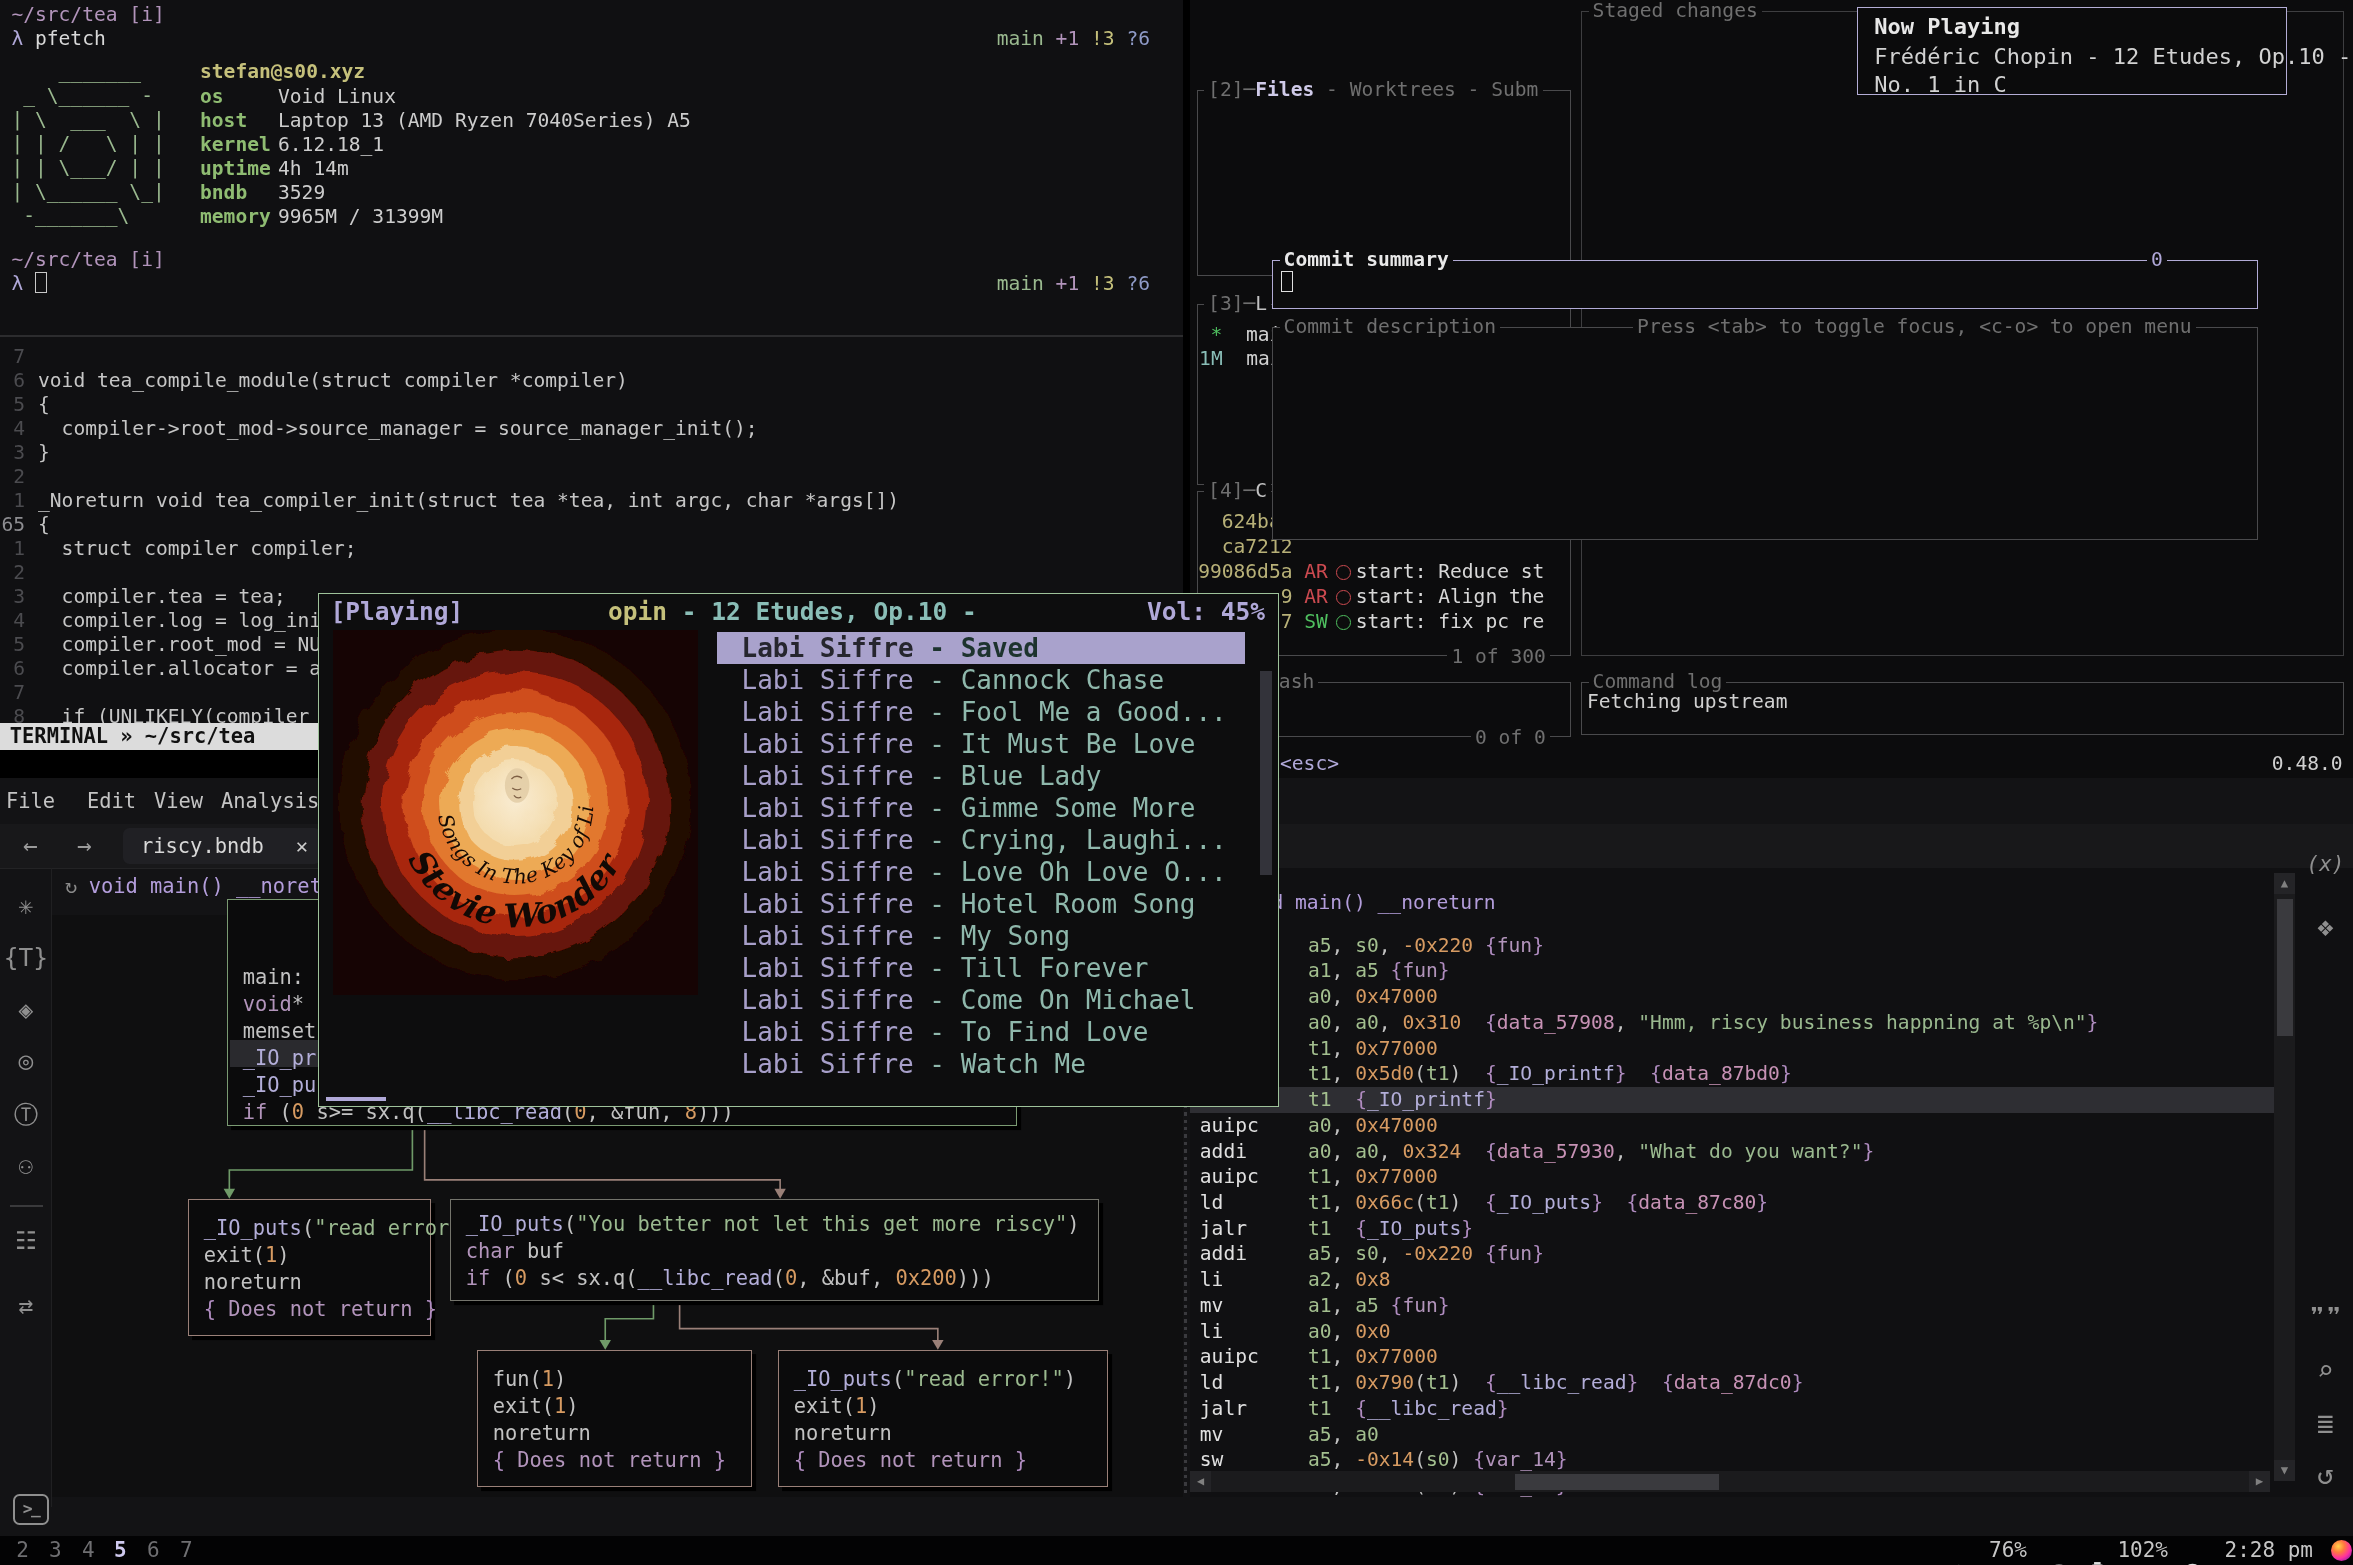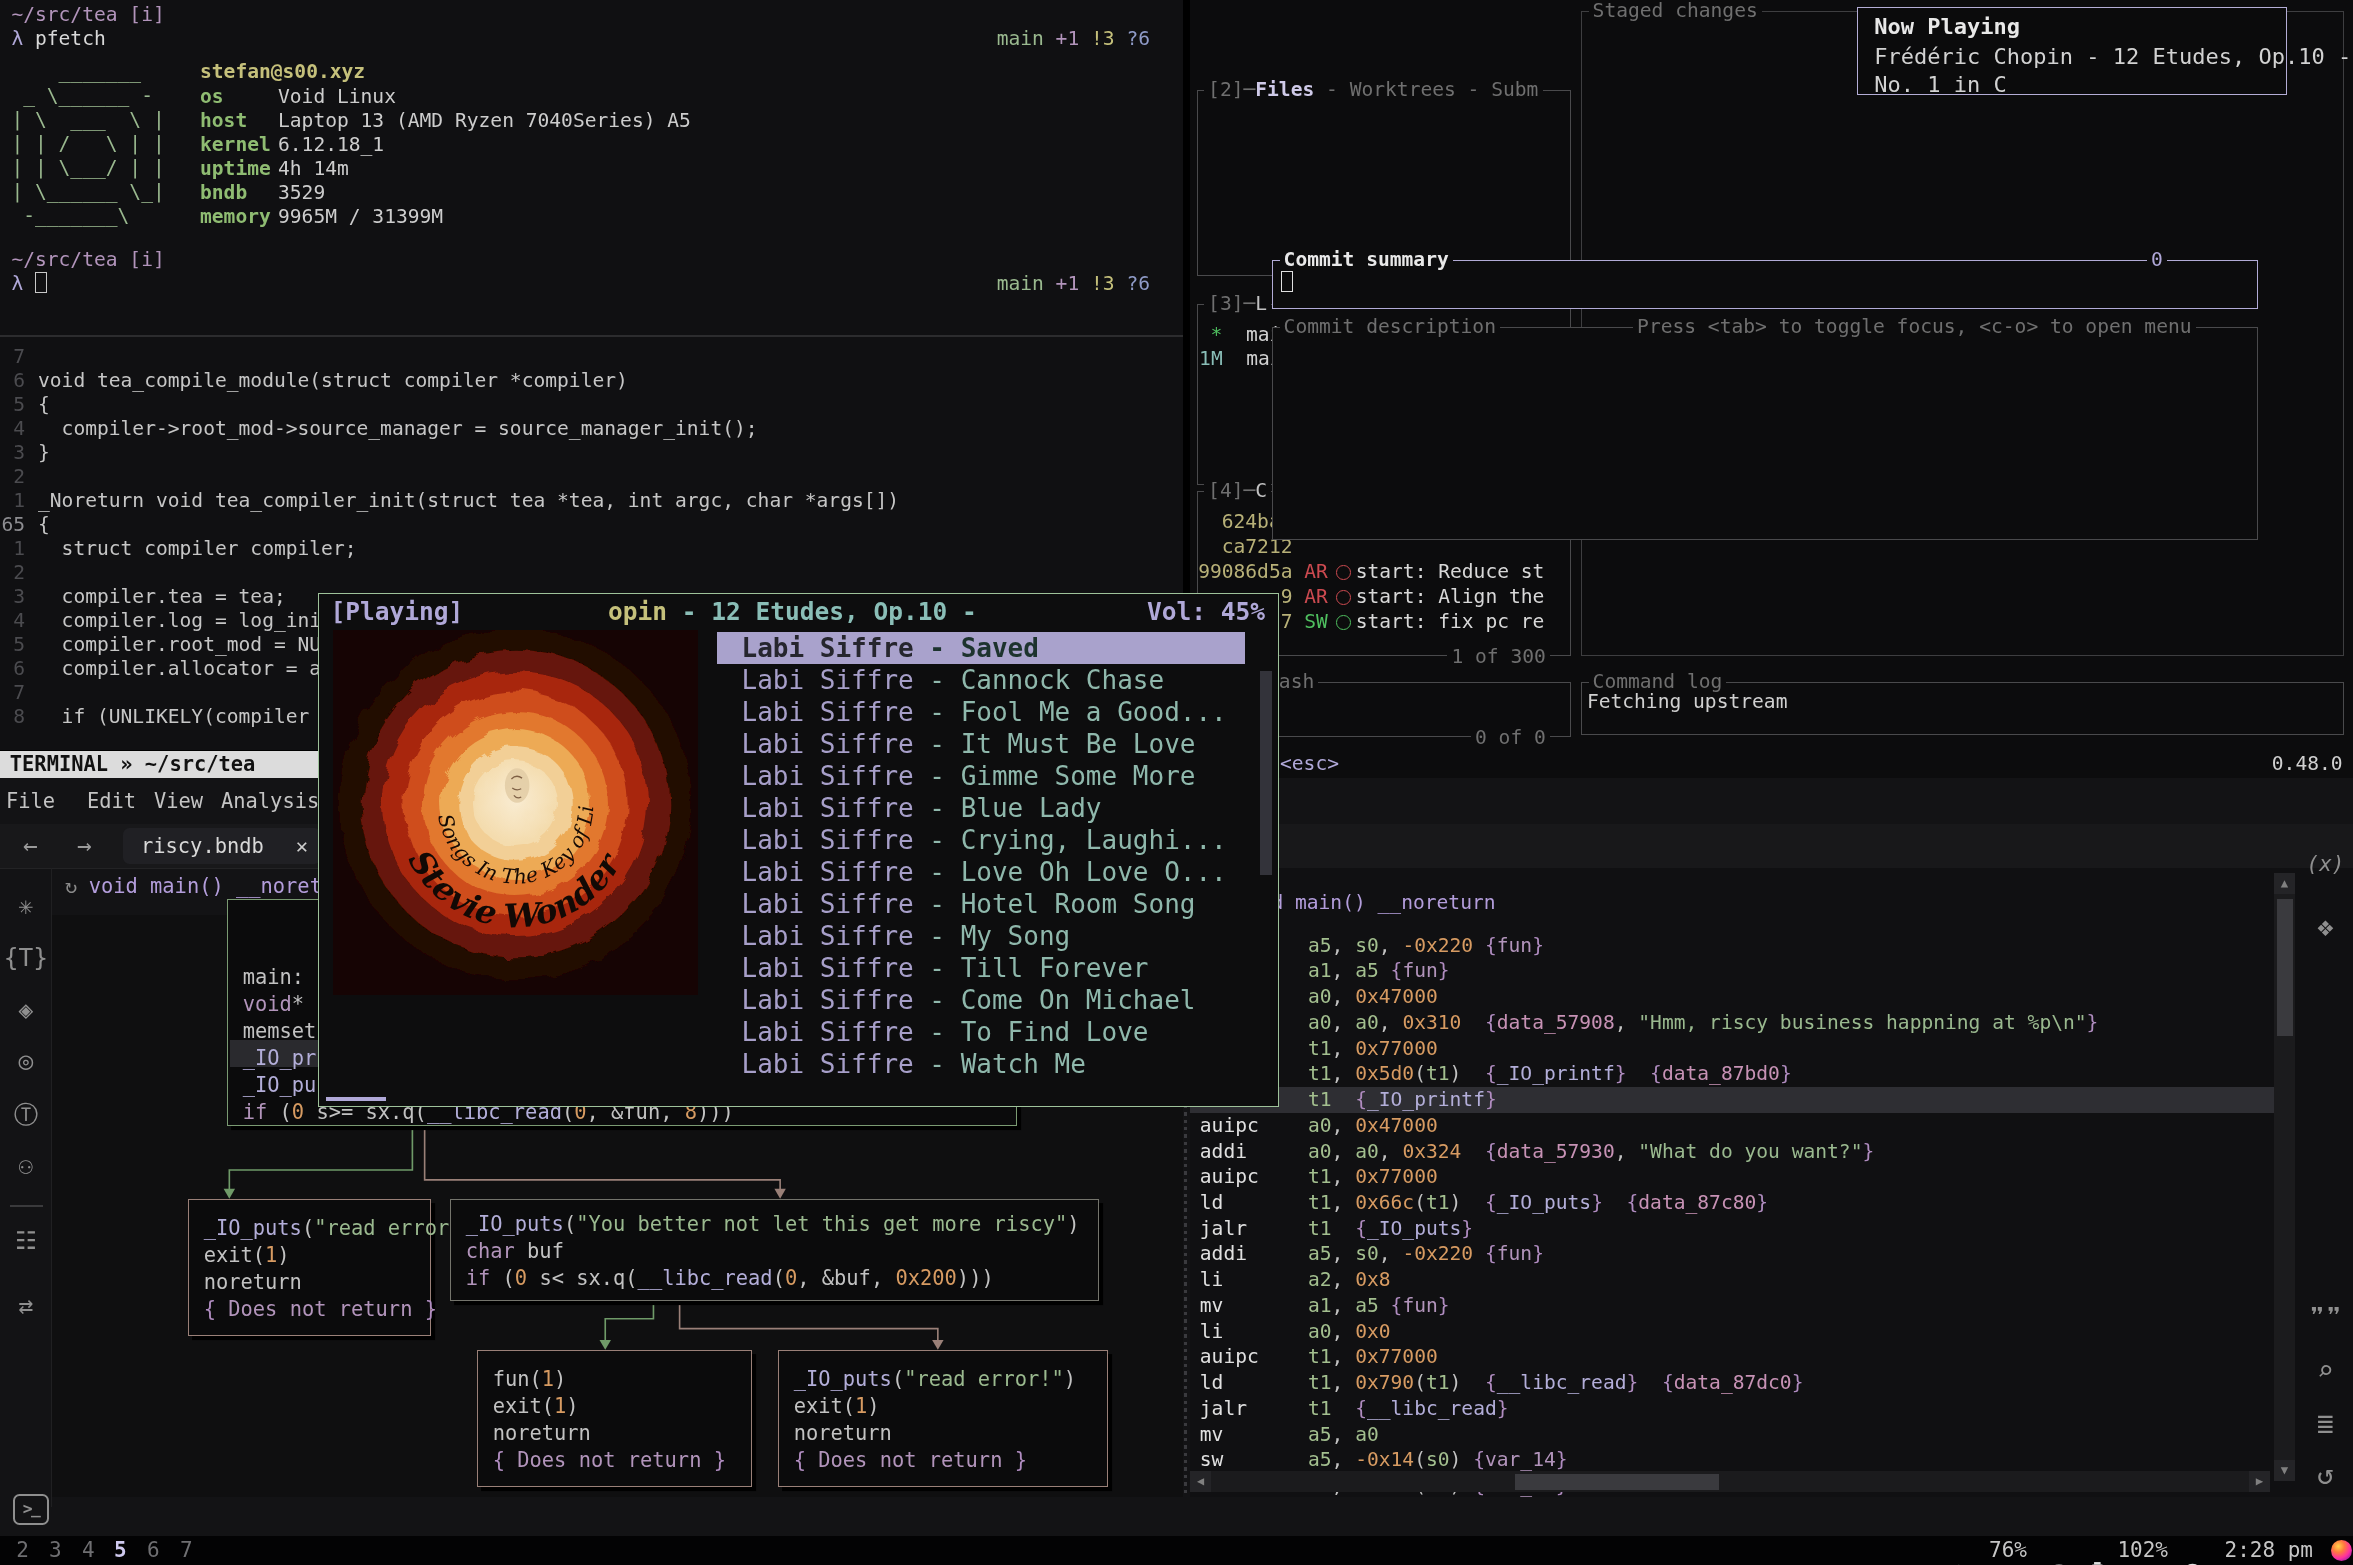--- a/index.html
+++ b/index.html
@@ -21,21 +21,21 @@
   .pf-row{position:absolute;left:200px;white-space:pre;}
   .pf-k{color:#8fbc72;font-weight:bold;display:inline-block;min-width:78px;}
   .pf-v{color:#cdcdcd;}
   #sep{left:0;top:335px;width:1183px;height:1.6px;background:#2c2c2e;}
   #editor{left:0;top:344px;width:1183px;}
   .ed-row{height:24px;display:flex;align-items:center;}
   .ed-gut{width:38px;text-align:right;color:#4b4b4f;padding-right:13px;flex:none;}
   .ed-gut.cur{color:#8d8d91;}
   .ed-code{white-space:pre;color:#c6c6c6;}
   #termbar{left:0;top:723px;width:320px;height:27px;background:#dcdcdc;color:#111;
-    font-weight:bold;font-size:20.4px;line-height:27px;padding-left:9.8px;white-space:pre;margin-top:28px;}
+    font-weight:bold;font-size:20.4px;line-height:27px;padding-left:9.8px;white-space:pre;}
   .cursor-hollow{display:inline-block;width:12.3px;height:21px;border:1.6px solid #c8c8c8;vertical-align:-3.3px;}
 
   
   #lazygit{left:1190px;top:0;width:1164px;height:793px;background:#0c0c0d;font-size:19.6px;}
   .lzpanel{position:absolute;border:1.6px solid #4a4a4c;}
   .lztitle{position:absolute;top:-13px;left:6.5px;background:#0c0c0d;padding:0 4.1px;white-space:pre;}
   .lzfoot{position:absolute;bottom:-13px;right:19.6px;background:#0c0c0d;padding:0 4.1px;color:#6f6f6f;}
   .lzrow{position:absolute;left:4.9px;white-space:pre;}
   .circ{display:inline-block;width:14.7px;height:14.7px;border-radius:50%;border:1.6px solid;vertical-align:-1.6px;margin:0 4.9px 0 8.2px;}
   .hash{display:inline-block;width:95px;text-align:right;color:#b8b178;}
@@ -416,22 +416,22 @@
     <path id="arc1" d="M 128,215 A 95,95 0 0 0 318,215" fill="none"></path>
     <text font-size="25" font-style="italic" fill="#150a05"><textPath href="#arc1" startOffset="4%">Songs In The Key of Life</textPath></text>
     <path id="arc2" d="M 78,218 A 145,145 0 0 0 368,218" fill="none"></path>
     <text font-size="40" font-style="italic" font-weight="bold" fill="#120905"><textPath href="#arc2" startOffset="14%">Stevie Wonder</textPath></text>
   </svg>
   <div id="plist">
       <div class="trk sel"><span class="a">Labi Siffre</span><span class="t2"> - Saved</span></div>
       <div class="trk"><span class="a">Labi Siffre</span><span class="t2"> - Cannock Chase</span></div>
       <div class="trk"><span class="a">Labi Siffre</span><span class="t2"> - Fool Me a Good...</span></div>
       <div class="trk"><span class="a">Labi Siffre</span><span class="t2"> - It Must Be Love</span></div>
+      <div class="trk"><span class="a">Labi Siffre</span><span class="t2"> - Blue Lady</span></div>
       <div class="trk"><span class="a">Labi Siffre</span><span class="t2"> - Gimme Some More</span></div>
-      <div class="trk"><span class="a">Labi Siffre</span><span class="t2"> - Blue Lady</span></div>
       <div class="trk"><span class="a">Labi Siffre</span><span class="t2"> - Crying, Laughi...</span></div>
       <div class="trk"><span class="a">Labi Siffre</span><span class="t2"> - Love Oh Love O...</span></div>
       <div class="trk"><span class="a">Labi Siffre</span><span class="t2"> - Hotel Room Song</span></div>
       <div class="trk"><span class="a">Labi Siffre</span><span class="t2"> - My Song</span></div>
       <div class="trk"><span class="a">Labi Siffre</span><span class="t2"> - Till Forever</span></div>
       <div class="trk"><span class="a">Labi Siffre</span><span class="t2"> - Come On Michael</span></div>
       <div class="trk"><span class="a">Labi Siffre</span><span class="t2"> - To Find Love</span></div>
       <div class="trk"><span class="a">Labi Siffre</span><span class="t2"> - Watch Me</span></div>
     </div>
   <div id="pscroll"></div>

